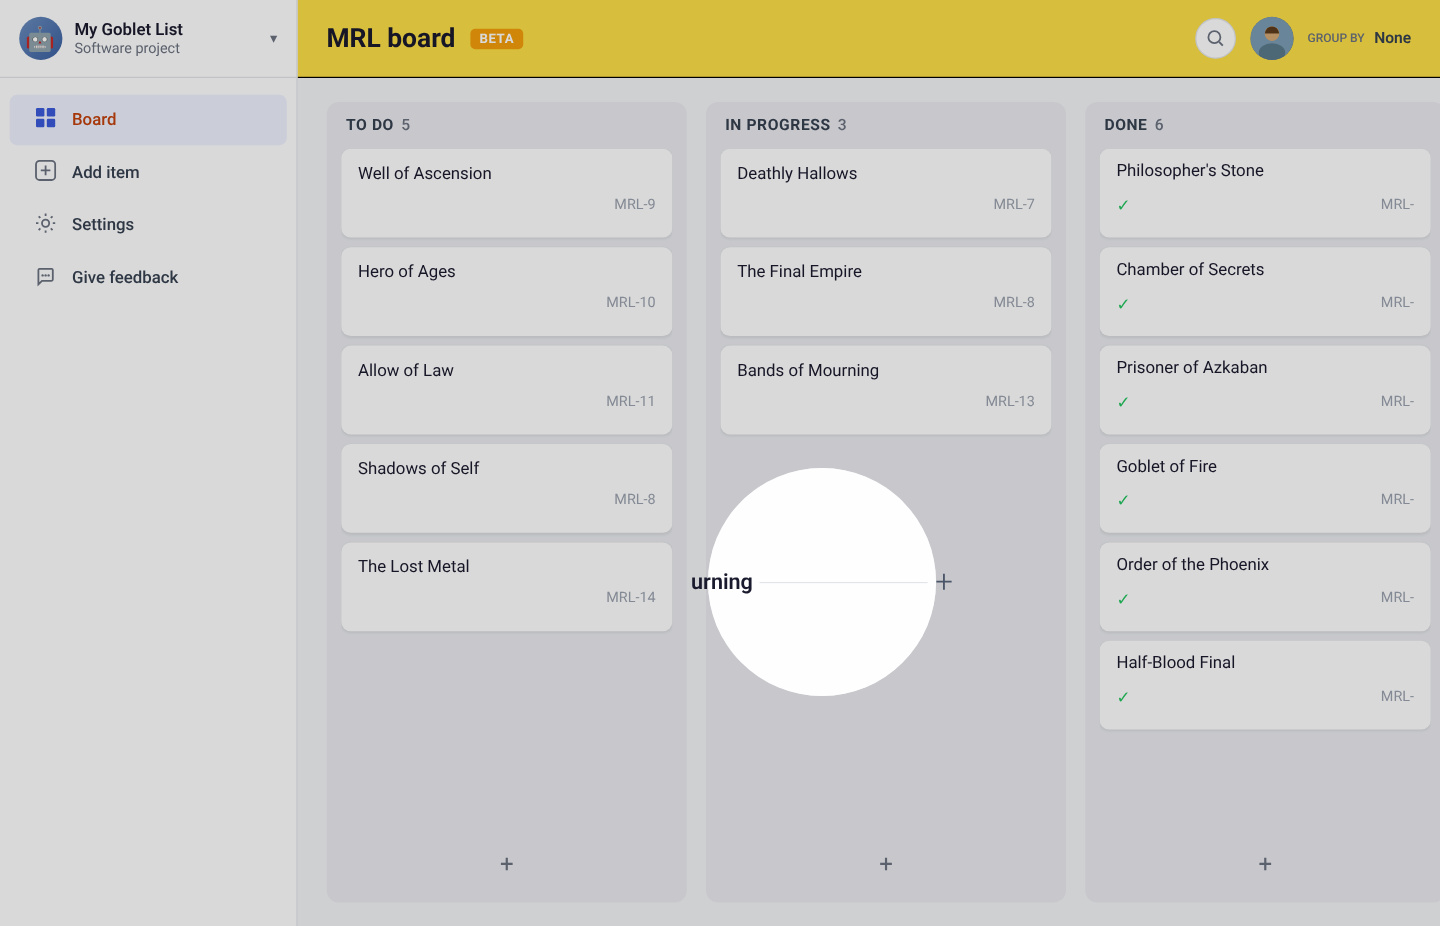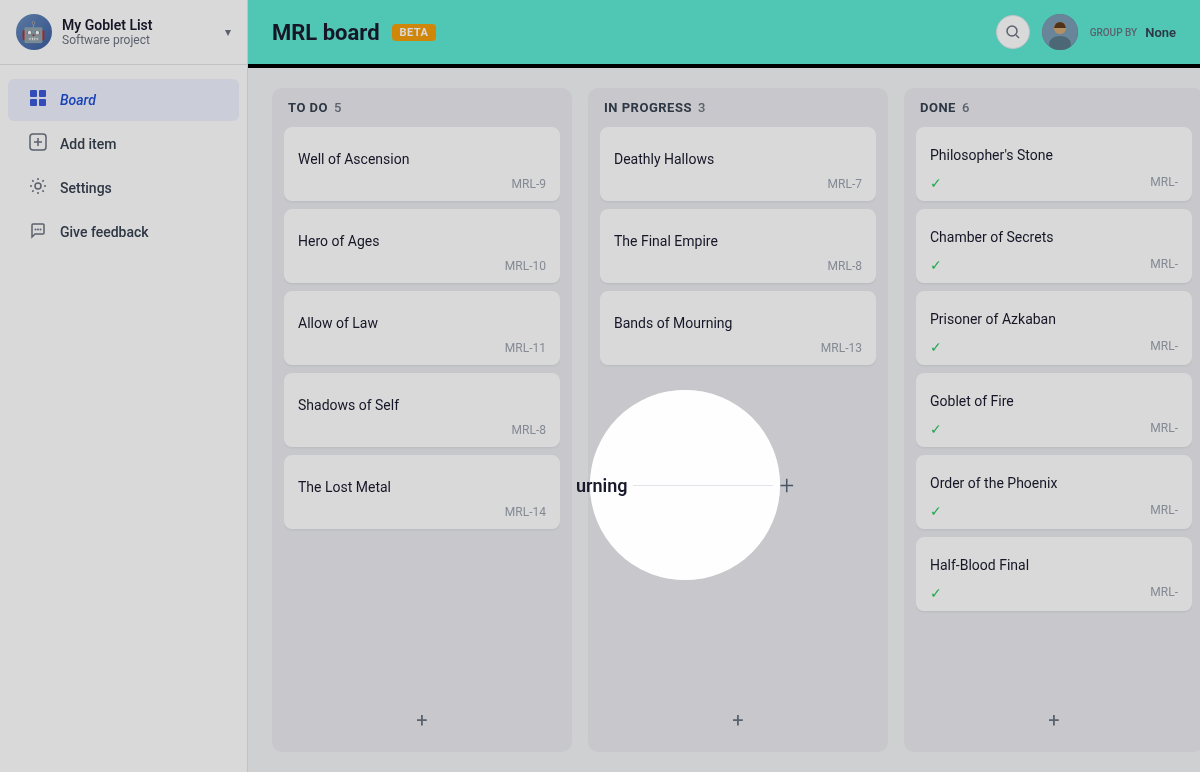--- a/index.html
+++ b/index.html
@@ -49,30 +49,30 @@
       display: flex;
       align-items: center;
       padding: 10px 20px;
       cursor: pointer;
       border-radius: 6px;
       margin: 2px 8px;
       color: #374151;
       font-size: 14px;
       font-weight: 500;
     }
-    .sidebar-nav-item.active { background: #eff3ff; color: #1d4ed8; font-style: italic; }
+    .sidebar-nav-item.active { background: #eff3ff; color: #c2410c; }
     .sidebar-nav-item .nav-icon { margin-right: 12px; font-size: 16px; width: 20px; text-align: center; }
 
     
     .main { flex: 1; display: flex; flex-direction: column; overflow: hidden; }
 
     .main-header {
       padding: 14px 24px;
-      background: #5eead4;
-      border-bottom: 4px solid #000000;
+      background: #fde047;
+      border-bottom: 1px solid #000000;
       display: flex;
       align-items: center;
       justify-content: space-between;
     }
     .main-title-row { display: flex; align-items: center; gap: 12px; }
     .main-title { font-size: 22px; font-weight: 700; color: #1a1a2e; }
     .beta-badge {
       background: #f59e0b;
       color: #fff;
       font-size: 11px;
@@ -160,21 +160,21 @@
     }
     .card {
       background: #fff;
       border-radius: 8px;
       padding: 2px 14px 10px;
       box-shadow: 0 1px 3px rgba(0,0,0,0.08);
       cursor: pointer;
       min-height: 74px;
       display: flex;
       flex-direction: column;
-      justify-content: flex-end;
+      justify-content: center;
       position: relative;
     }
     .card-title { font-size: 14px; color: #1a1a2e; font-weight: 400; margin-bottom: 10px; }
     .card-id { font-size: 12px; color: #9ca3af; text-align: right; }
     .add-card-btn {
       display: flex;
       align-items: center;
       justify-content: center;
       margin-top: 8px;
       padding: 8px;

